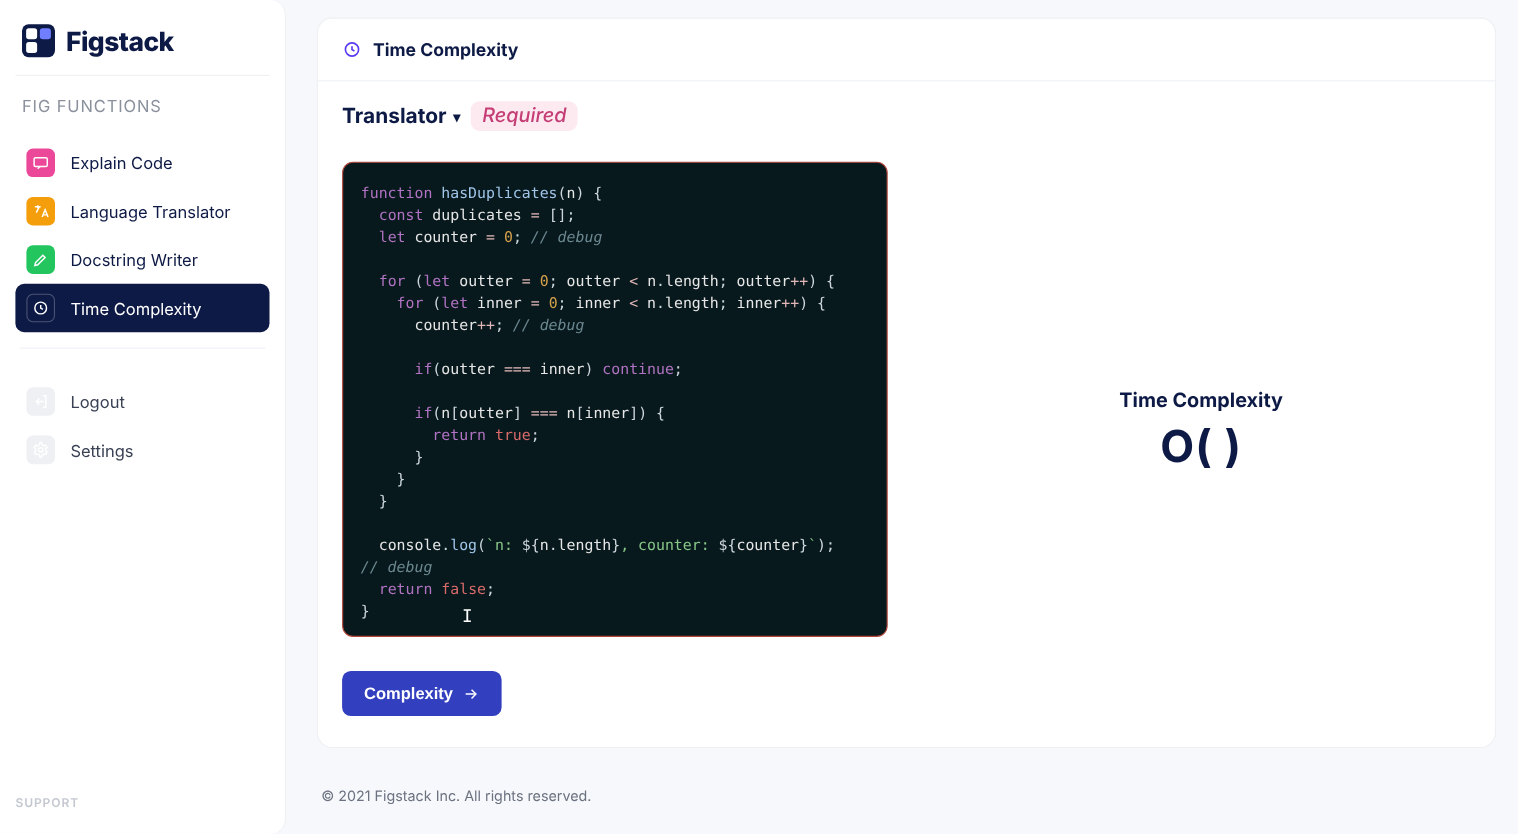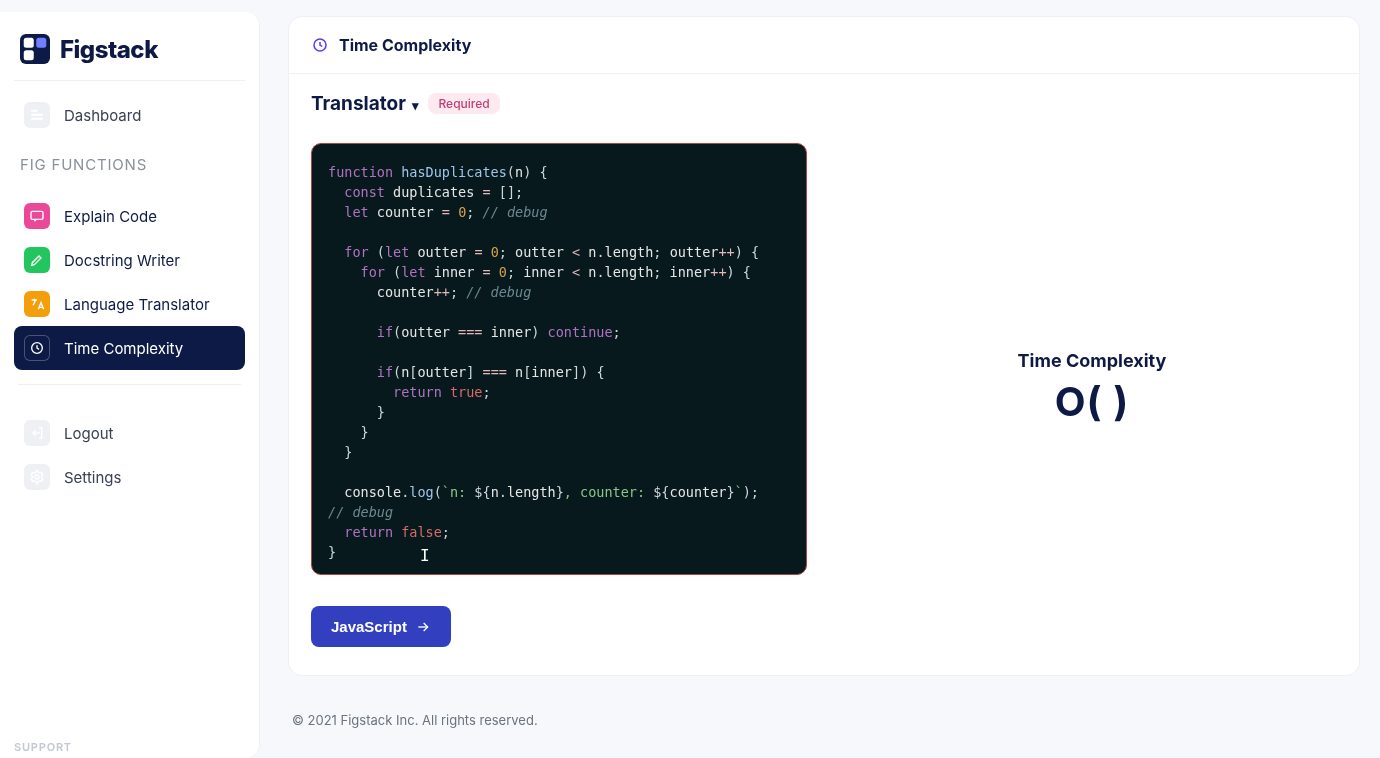--- a/index.html
+++ b/index.html
@@ -39,52 +39,51 @@
   
   .sidebar{
     width:260px;
     background:#ffffff;
     border-right:1px solid var(--border);
     border-top-right-radius:14px;
     border-bottom-right-radius:14px;
     padding:22px 14px 10px 14px;
     display:flex;flex-direction:column;
     position:relative;
-    margin-top:12px;
   }
   .brand{display:flex;align-items:center;gap:10px;padding:0 6px 16px 6px;border-bottom:1px solid var(--border);}
   .brand-logo{width:30px;height:30px;background:var(--navy);border-radius:6px;color:#fff;display:flex;align-items:center;justify-content:center;font-weight:700;font-size:16px;}
   .brand-name{font-size:24px;font-weight:800;color:var(--navy);letter-spacing:-0.5px;}
   .nav{margin-top:12px;}
   .nav-item{display:flex;align-items:center;gap:14px;padding:9px 10px;border-radius:8px;font-size:15px;color:var(--text);cursor:pointer;}
   .nav-item .icon{width:26px;height:26px;border-radius:6px;display:flex;align-items:center;justify-content:center;color:#fff;flex:0 0 26px;}
   .nav-item.active{background:var(--navy);color:#fff;}
   .nav-item.active .label{color:#fff;}
   .icon-gray{background:#eef0f4;color:#667085;}
   .icon-pink{background:#ec4899;}
   .icon-orange{background:#f59e0b;}
   .icon-green{background:#22c55e;}
   .icon-navy{background:var(--navy);}
   .section-title{font-size:15px;letter-spacing:0.8px;color:#8a909c;font-weight:400;margin:18px 0 8px 6px;}
   .divider{height:1px;background:var(--border);margin:14px 4px;}
-  .support-label{position:absolute;bottom:4px;left:14px;font-size:11px;letter-spacing:0.8px;color:#c4c8d1;font-weight:600;}
+  .support-label{position:absolute;bottom:21px;left:14px;font-size:11px;letter-spacing:0.8px;color:#c4c8d1;font-weight:600;}
   .icon svg{width:16px;height:16px;display:block;}
   .nav-item.muted .label{color:#3a4154;}
   
   .main{flex:1;padding:16px 20px 16px 28px;overflow:auto;}
   .card{background:var(--card);border:1px solid var(--border);border-radius:14px;padding:0;}
   .card-header{display:flex;align-items:center;gap:10px;padding:18px 22px;border-bottom:1px solid var(--border);}
   .card-title{font-size:16px;font-weight:700;}
   .clock-ico{width:18px;height:18px;color:var(--indigo);display:flex;align-items:center;justify-content:center;}
   .clock-ico svg{width:18px;height:18px;}
   .card-body{padding:18px 22px 28px 22px;}
   .lang-row{display:flex;align-items:center;gap:10px;}
   .lang-select{display:inline-flex;align-items:center;gap:6px;font-size:19px;font-weight:700;cursor:pointer;}
   .chev{font-size:13px;position:relative;top:1px;}
-  .chip{background:var(--pink-chip-bg);color:var(--pink-chip-tx);font-size:12px;font-weight:500;border-radius:8px;padding:3px 10px;}
+  .chip{background:var(--pink-chip-bg);color:var(--pink-chip-tx);font-size:18px;font-weight:500;border-radius:8px;padding:3px 10px;font-style:italic;}
   .workspace{display:flex;gap:40px;margin-top:14px;}
   .editor-pane{flex:0 0 496px;}
   .result-pane{flex:1;display:flex;flex-direction:column;align-items:center;justify-content:center;min-width:0;}
   .result-title{font-size:18px;font-weight:700;margin-bottom:6px;}
   .result-bigO{font-size:40px;font-weight:700;letter-spacing:1px;}
   .editor{
     background:var(--editor-bg);
     border:1px solid var(--editor-border);
     border-radius:10px;
     padding:18px 16px 28px 16px;
@@ -121,60 +120,48 @@
       <div class="brand-logo">
         <svg viewBox="0 0 24 24" fill="none">
             <rect x="3" y="3" width="8" height="8" rx="2" fill="#fff"></rect>
             <rect x="3" y="13" width="8" height="8" rx="2" fill="#fff"></rect>
             <rect x="13" y="3" width="8" height="8" rx="2" fill="#6f7fff"></rect>
           </svg>
       </div>
       <span class="brand-name">Figstack</span>
     </div>
 
-    <div class="nav">
-      <div class="nav-item muted">
-        <span class="icon icon-gray">
-          <svg viewBox="0 0 24 24" fill="currentColor">
-              <rect x="3" y="4" width="10" height="3" rx="1"></rect>
-              <rect x="3" y="10" width="18" height="3" rx="1"></rect>
-              <rect x="3" y="16" width="18" height="3" rx="1"></rect>
-            </svg>
-        </span>
-        <span class="label">Dashboard</span>
-      </div>
-    </div>
 
     <div class="section-title">FIG FUNCTIONS</div>
 
     <div class="nav">
       <div class="nav-item">
         <span class="icon icon-pink">
           <svg viewBox="0 0 24 24" fill="none" stroke="currentColor" stroke-width="2">
               <rect x="3" y="5" width="18" height="12" rx="2"></rect>
               <path d="M8 20l3-3"></path>
             </svg>
         </span>
         <span class="label">Explain Code</span>
       </div>
       <div class="nav-item">
+        <span class="icon icon-orange">
+          <svg viewBox="0 0 24 24" fill="none" stroke="currentColor" stroke-width="2">
+              <path d="M4 6h8M8 4v4M6 14l4-8M14 20l4-10 4 10M15 17h6"></path>
+            </svg>
+        </span>
+        <span class="label">Language Translator</span>
+      </div>
+      <div class="nav-item">
         <span class="icon icon-green">
           <svg viewBox="0 0 24 24" fill="none" stroke="currentColor" stroke-width="2">
               <path d="M4 20l4-1 10-10-3-3L5 16l-1 4z"></path>
             </svg>
         </span>
         <span class="label">Docstring Writer</span>
-      </div>
-      <div class="nav-item">
-        <span class="icon icon-orange">
-          <svg viewBox="0 0 24 24" fill="none" stroke="currentColor" stroke-width="2">
-              <path d="M4 6h8M8 4v4M6 14l4-8M14 20l4-10 4 10M15 17h6"></path>
-            </svg>
-        </span>
-        <span class="label">Language Translator</span>
       </div>
       <div class="nav-item active">
         <span class="icon icon-navy" style="border:1px solid rgba(255,255,255,.25)">
           <svg viewBox="0 0 24 24" fill="none" stroke="currentColor" stroke-width="2">
               <circle cx="12" cy="12" r="8"></circle>
               <path d="M12 8v4l3 2"></path>
             </svg>
         </span>
         <span class="label">Time Complexity</span>
       </div>
@@ -245,21 +232,21 @@
       <span class="tok-pun">}</span>
     <span class="tok-pun">}</span>
   <span class="tok-pun">}</span>
 
   <span class="tok-id">console</span><span class="tok-pun">.</span><span class="tok-fn">log</span><span class="tok-pun">(</span><span class="tok-str">`n: </span><span class="tok-pun">${</span><span class="tok-id">n</span><span class="tok-pun">.</span><span class="tok-id">length</span><span class="tok-pun">}</span><span class="tok-str">, counter: </span><span class="tok-pun">${</span><span class="tok-id">counter</span><span class="tok-pun">}</span><span class="tok-str">`</span><span class="tok-pun">)</span><span class="tok-pun">;</span>
 <span class="tok-cmt">// debug</span>
   <span class="tok-kw">return</span> <span class="tok-bool">false</span><span class="tok-pun">;</span>
 <span class="tok-pun">}</span><span class="ibeam">𝙸</span></pre>
 
             <button class="btn">
-              <span>JavaScript</span>
+              <span>Complexity</span>
               <svg viewBox="0 0 24 24" fill="none" stroke="currentColor" stroke-width="2">
                   <path d="M5 12h14"></path>
                   <path d="M13 6l6 6-6 6"></path>
                 </svg>
             </button>
           </div>
 
           <div class="result-pane">
             <div class="result-title">Time Complexity</div>
             <div class="result-bigO">O(  )</div>

